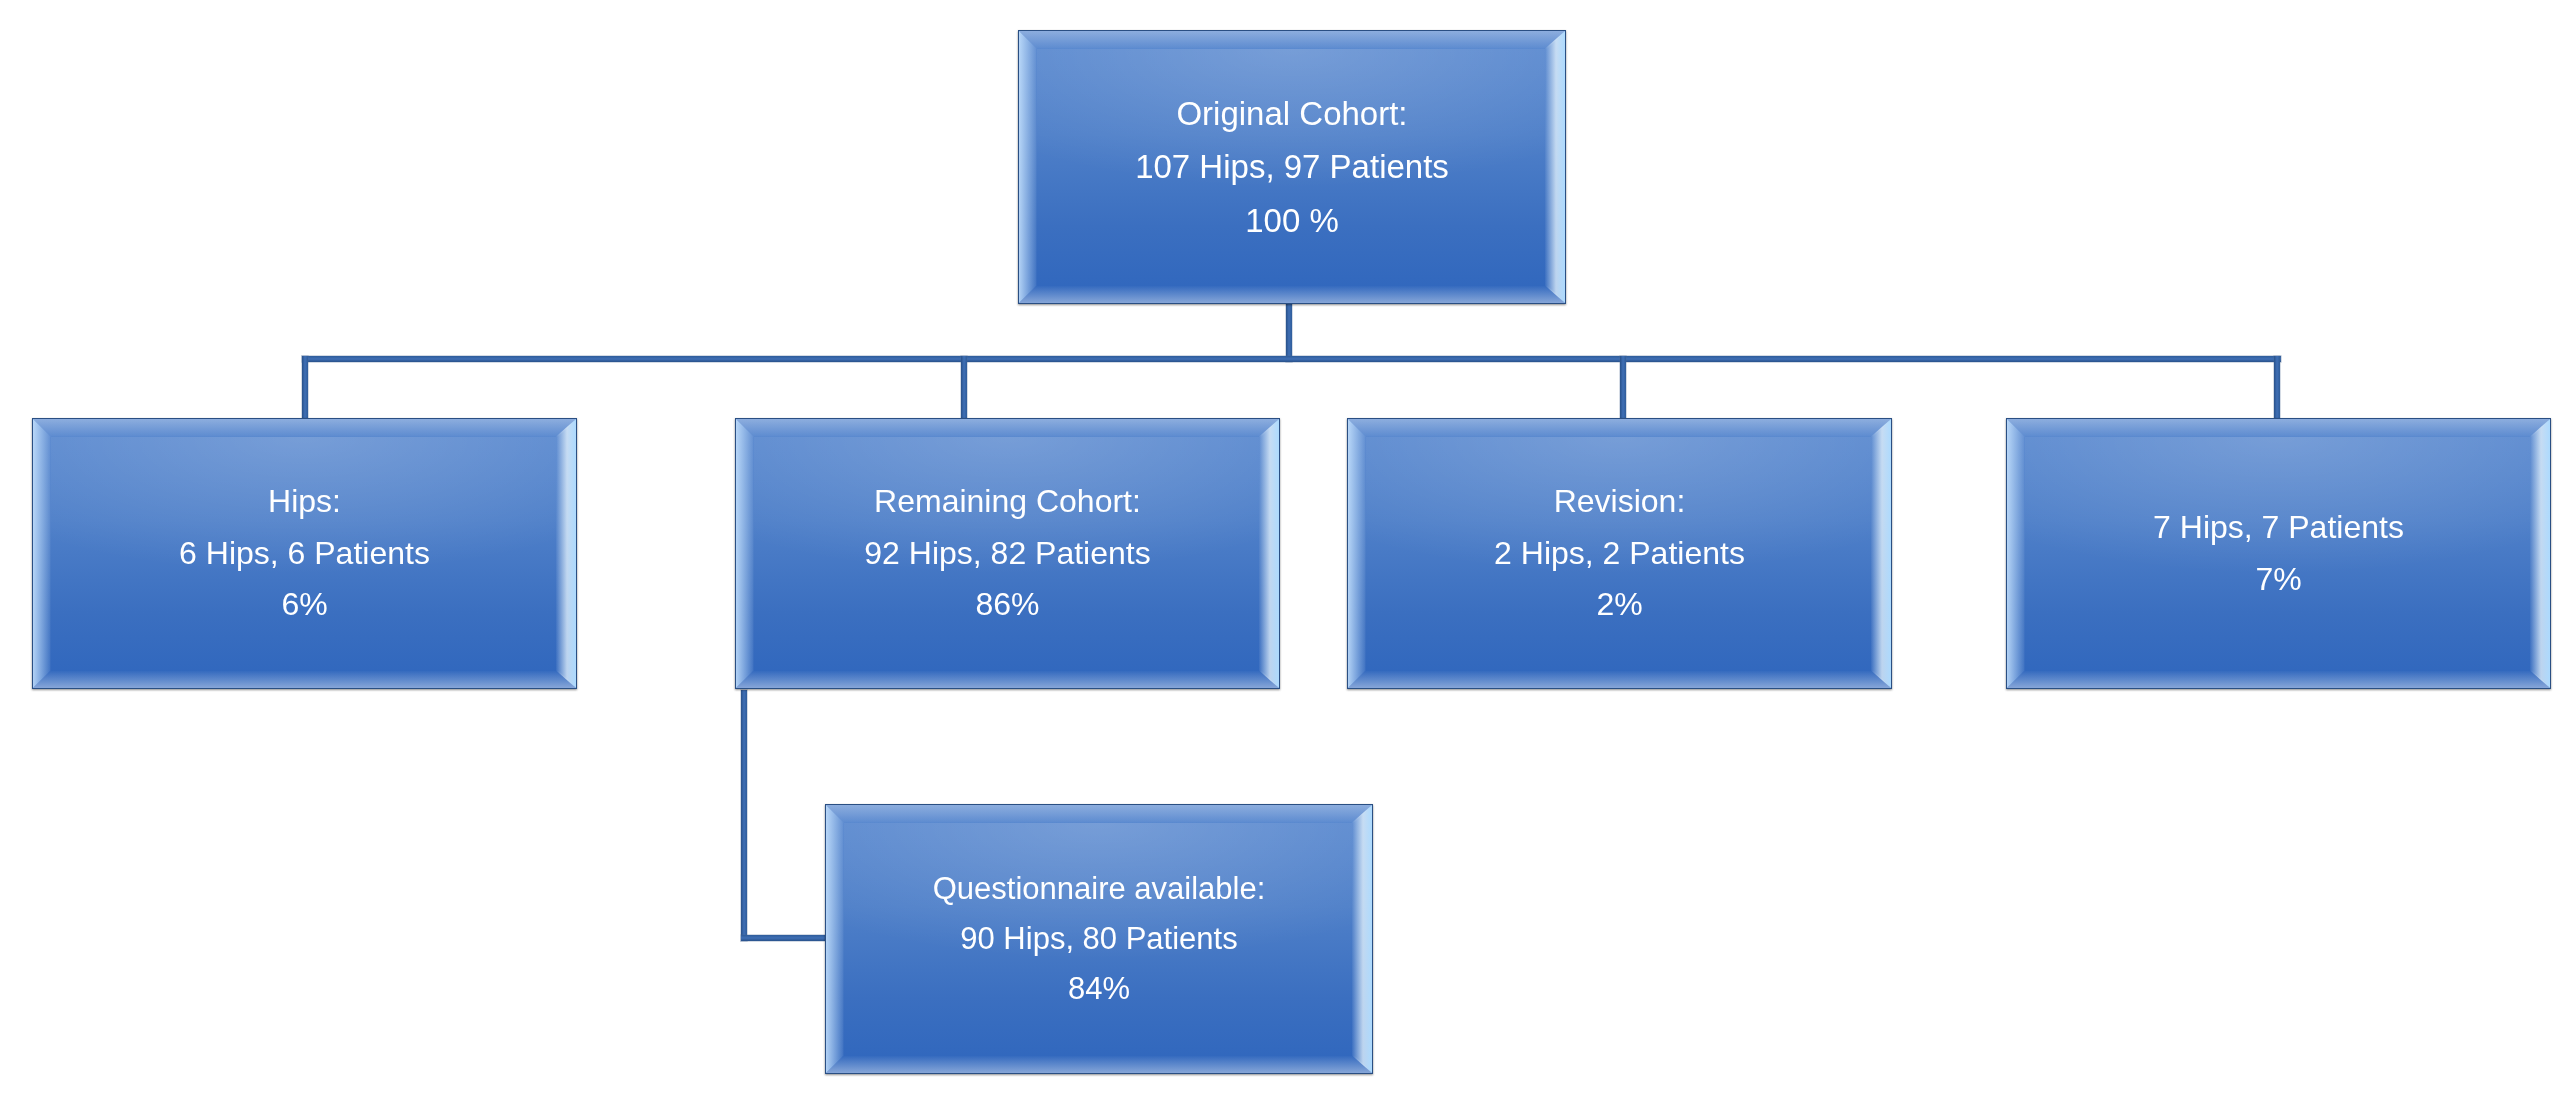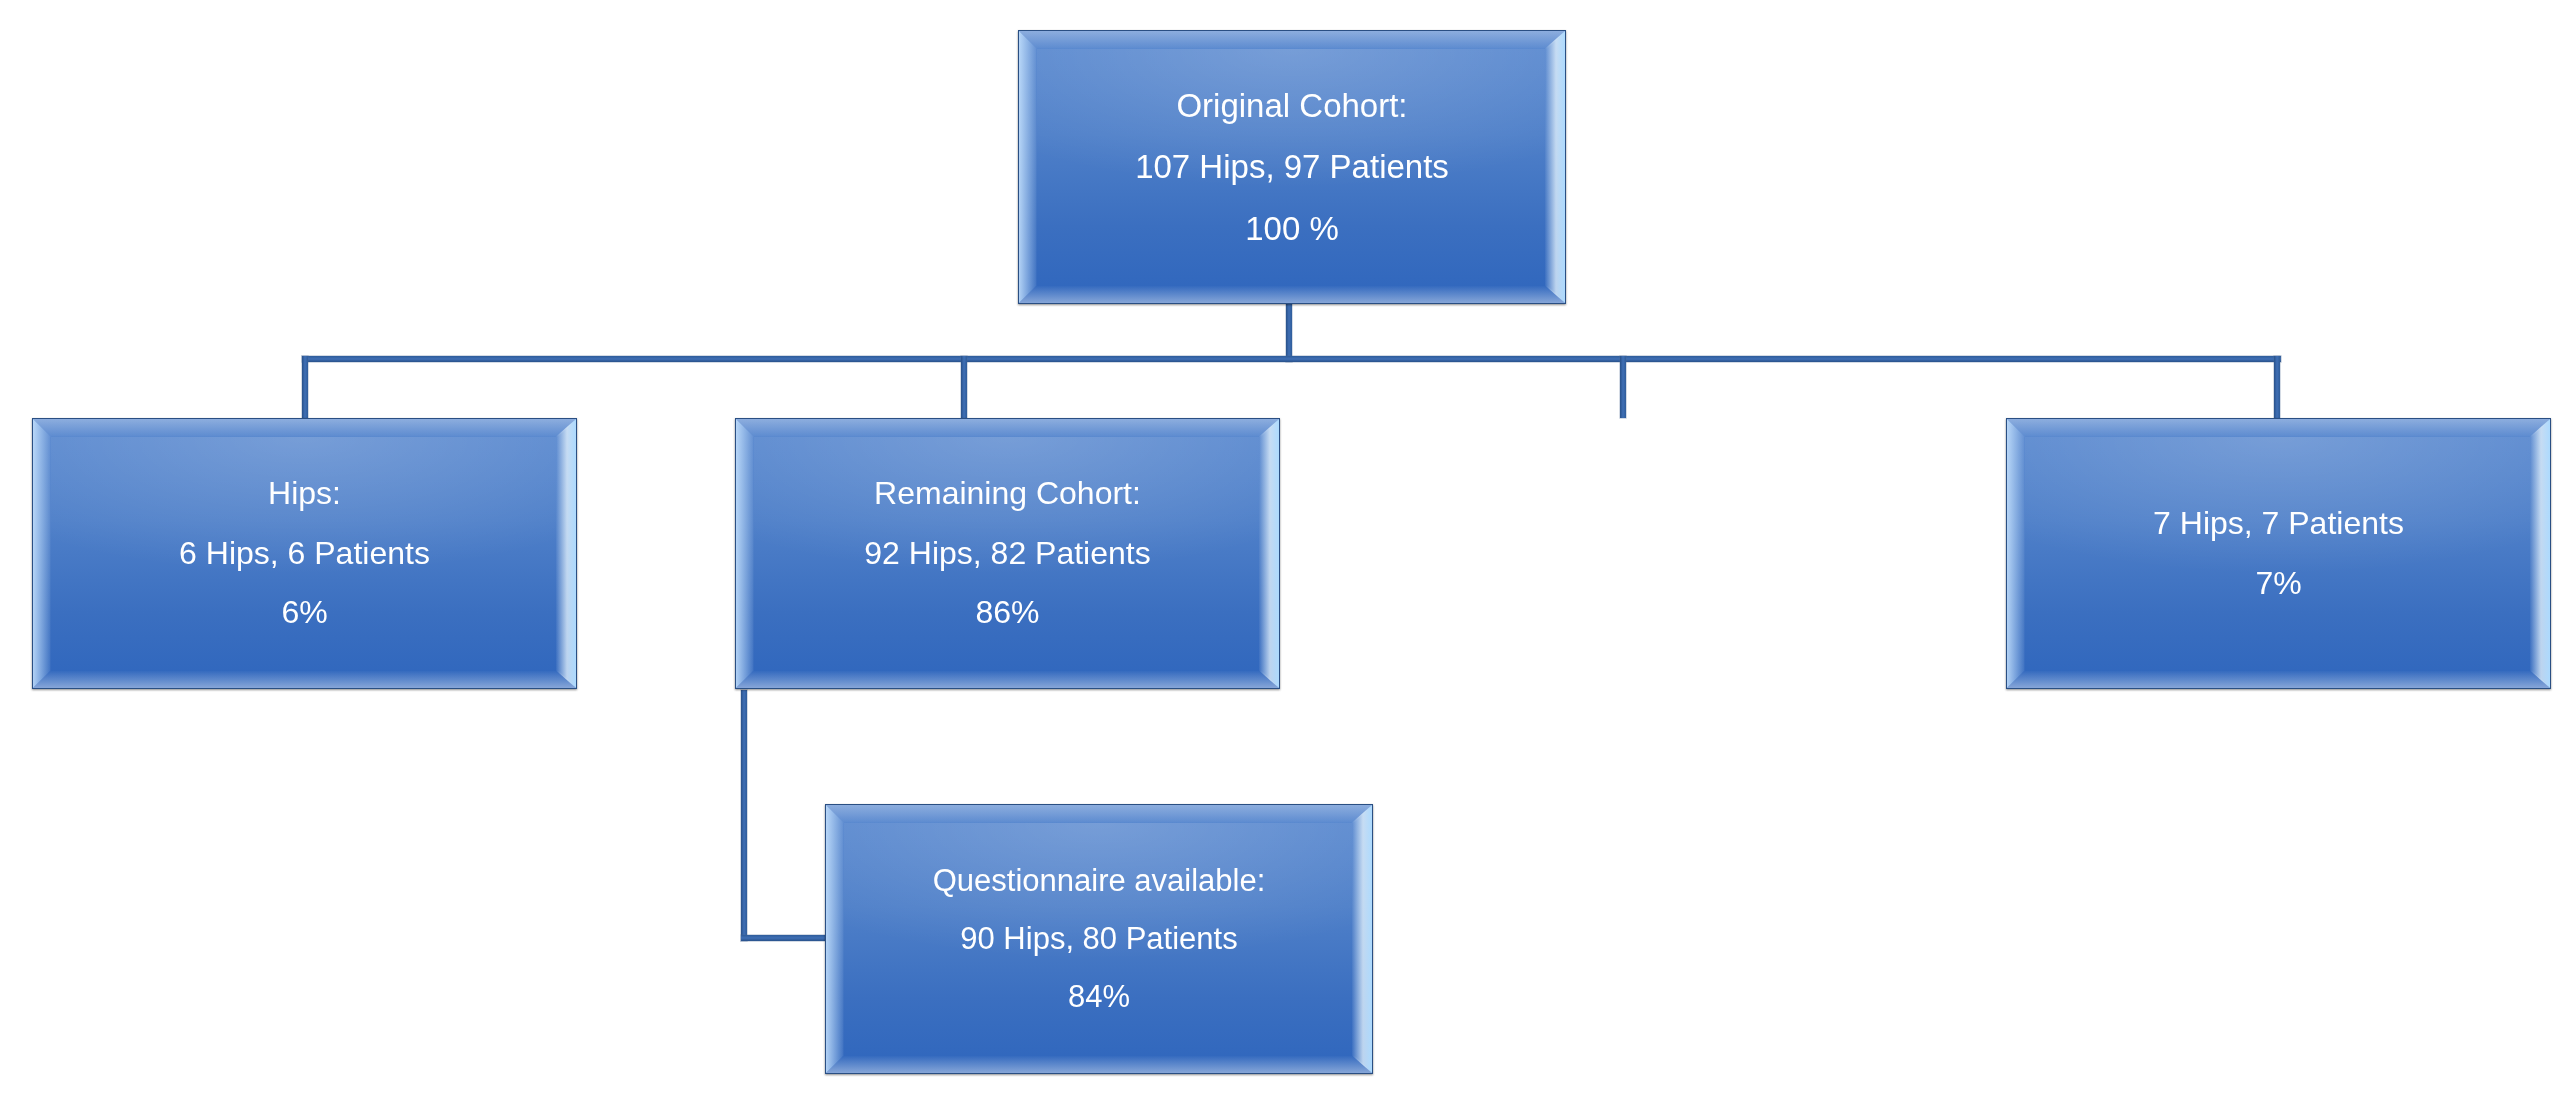--- a/index.html
+++ b/index.html
@@ -89,21 +89,20 @@
     display: flex;
     flex-direction: column;
     align-items: center;
     justify-content: center;
     color: #ffffff;
     text-align: center;
     line-height: 1.62;
     padding: 0 9.4px;
     box-sizing: border-box;
     white-space: nowrap;
-    gap: 8px;
   }
   .node .line1, .node .line2, .node .line3 {
     display: block;
   }
 
   
   .fs-lg .label { font-size: 33px; }
   .fs-md .label { font-size: 32px; }
   .fs-sm .label { font-size: 31px; border-radius: 7px; }
 </style>
@@ -166,20 +165,34 @@
         <span class="bv-right"></span>
     </div>
     <div class="sheen"></div>
     <div class="label">
       <span class="line1">Remaining Cohort:</span>
       <span class="line2">92 Hips, 82 Patients</span>
       <span class="line3">86%</span>
     </div>
   </div>
 
+  <div class="node fs-md" style="left:1347px; top:418px; width:545px; height:271px;">
+    <div class="bevel">
+      <span class="bv-top"></span>
+        <span class="bv-bottom"></span>
+      <span class="bv-left"></span>
+        <span class="bv-right"></span>
+    </div>
+    <div class="sheen"></div>
+    <div class="label">
+      <span class="line1">Revision:</span>
+      <span class="line2">2 Hips, 2 Patients</span>
+      <span class="line3">2%</span>
+    </div>
+  </div>
 
   <div class="node fs-md" style="left:2006px; top:418px; width:545px; height:271px;">
     <div class="bevel">
       <span class="bv-top"></span>
         <span class="bv-bottom"></span>
       <span class="bv-left"></span>
         <span class="bv-right"></span>
     </div>
     <div class="sheen"></div>
     <div class="label">

